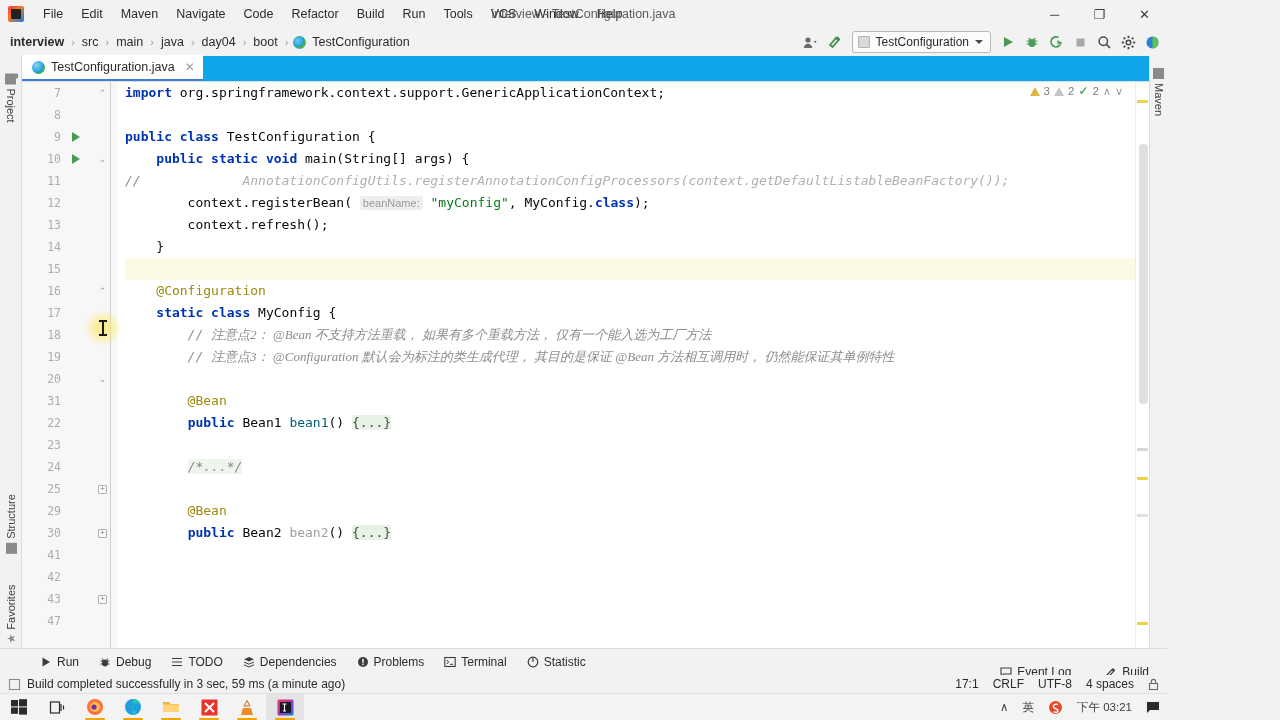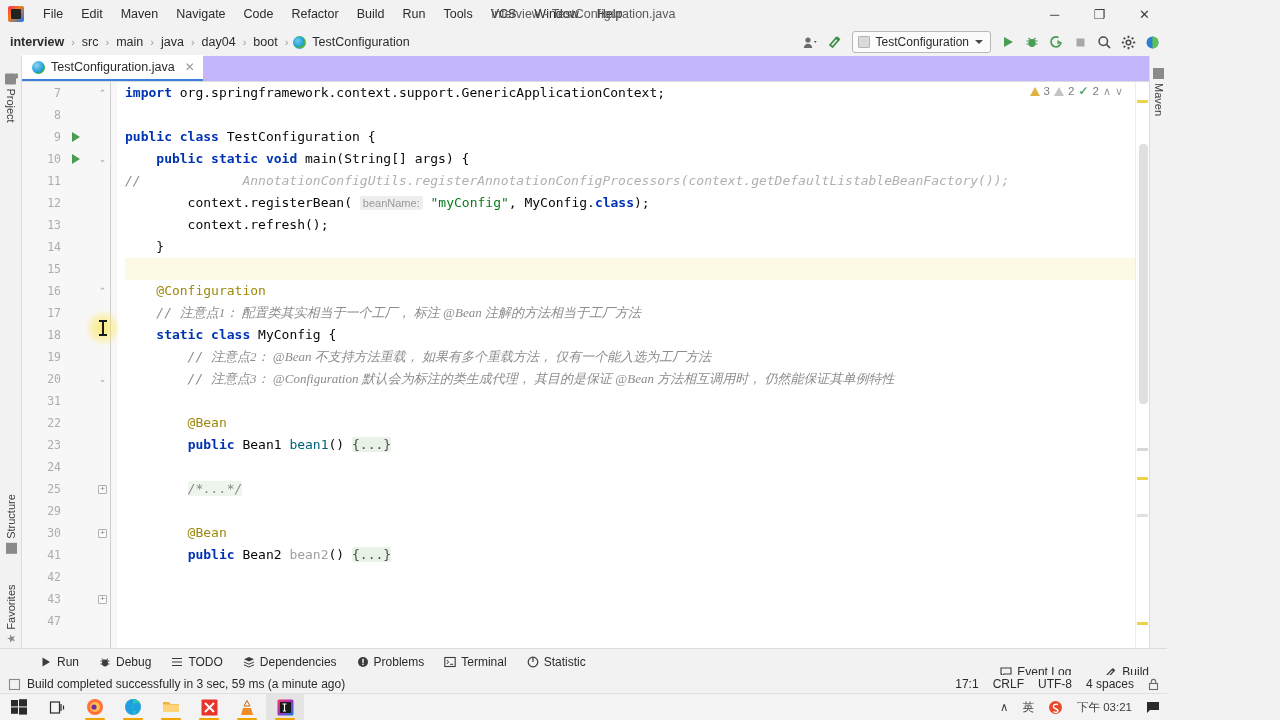--- a/index.html
+++ b/index.html
@@ -95,21 +95,21 @@
     background:#8a8a8a; border-radius:1px; position:relative;
   }
   .ico-folder::before{content:"";position:absolute;left:0;top:-2px;width:5px;height:2px;background:#8a8a8a;border-radius:1px 1px 0 0;}
   .ico-struct{ background:#8a8a8a; }
   .ico-star{ color:#8a8a8a; font-size:11px; line-height:11px; }
 
   
   .editor-col { flex:1; display:flex; flex-direction:column; min-width:0; }
 
   .tabstrip {
-    height:26px; background:#c4b5fd; display:flex; align-items:flex-end;
+    height:26px; background:#0ea5e9; display:flex; align-items:flex-end;
     border-bottom:1px solid #dcdcdc; position:relative;
   }
   .etab {
     height:26px; display:flex; align-items:center; gap:6px;
     padding:0 8px 0 10px; font-size:12.5px; background:#ffffff;
     border-bottom:2px solid #3c7fdc; position:relative; color:#2b2b2b;
   }
   .etab .tabclose { color:#9a9a9a; font-size:12px; margin-left:4px; }
   .java-ico{
     width:13px;height:13px;border-radius:50%;
@@ -483,21 +483,20 @@
             <div class="cline"><span class="kw">import </span><span class="pln">org.springframework.context.support.GenericApplicationContext;</span></div>
             <div class="cline">&nbsp;</div>
             <div class="cline"><span class="kw">public </span><span class="kw">class </span><span class="pln">TestConfiguration </span><span class="pln">{</span></div>
             <div class="cline"><span class="pln">    </span><span class="kw">public </span><span class="kw">static </span><span class="kw">void </span><span class="pln">main</span><span class="pln">(String[] args) {</span></div>
             <div class="cline"><span class="cmt">// </span><span class="cmt2">            AnnotationConfigUtils.registerAnnotationConfigProcessors(context.getDefaultListableBeanFactory());</span></div>
             <div class="cline"><span class="pln">        context.registerBean( </span><span class="hintbg">beanName:</span><span class="pln"> </span><span class="str">"myConfig"</span><span class="pln">, MyConfig.</span><span class="kw">class</span><span class="pln">);</span></div>
             <div class="cline"><span class="pln">        context.refresh();</span></div>
             <div class="cline"><span class="pln">    }</span></div>
             <div class="cline current">&nbsp;</div>
             <div class="cline"><span class="ann">    @Configuration</span></div>
-            <div class="cline"><span class="cmt">    // </span><span class="cmt cn">注意点1： 配置类其实相当于一个工厂， 标注 @Bean 注解的方法相当于工厂方法</span></div>
             <div class="cline"><span class="pln">    </span><span class="kw">static </span><span class="kw">class </span><span class="pln">MyConfig </span><span class="pln">{</span></div>
             <div class="cline"><span class="cmt">        // </span><span class="cmt cn">注意点2： @Bean 不支持方法重载， 如果有多个重载方法， 仅有一个能入选为工厂方法</span></div>
             <div class="cline"><span class="cmt">        // </span><span class="cmt cn">注意点3： @Configuration 默认会为标注的类生成代理， 其目的是保证 @Bean 方法相互调用时， 仍然能保证其单例特性</span></div>
             <div class="cline">&nbsp;</div>
             <div class="cline"><span class="ann">        @Bean</span></div>
             <div class="cline"><span class="pln">        </span><span class="kw">public </span><span class="pln">Bean1 </span><span class="mth">bean1</span><span class="pln">() </span><span class="foldbox">{...}</span></div>
             <div class="cline">&nbsp;</div>
             <div class="cline"><span class="pln">        </span><span class="foldbox2">/*...*/</span></div>
             <div class="cline">&nbsp;</div>
             <div class="cline"><span class="ann">        @Bean</span></div>

